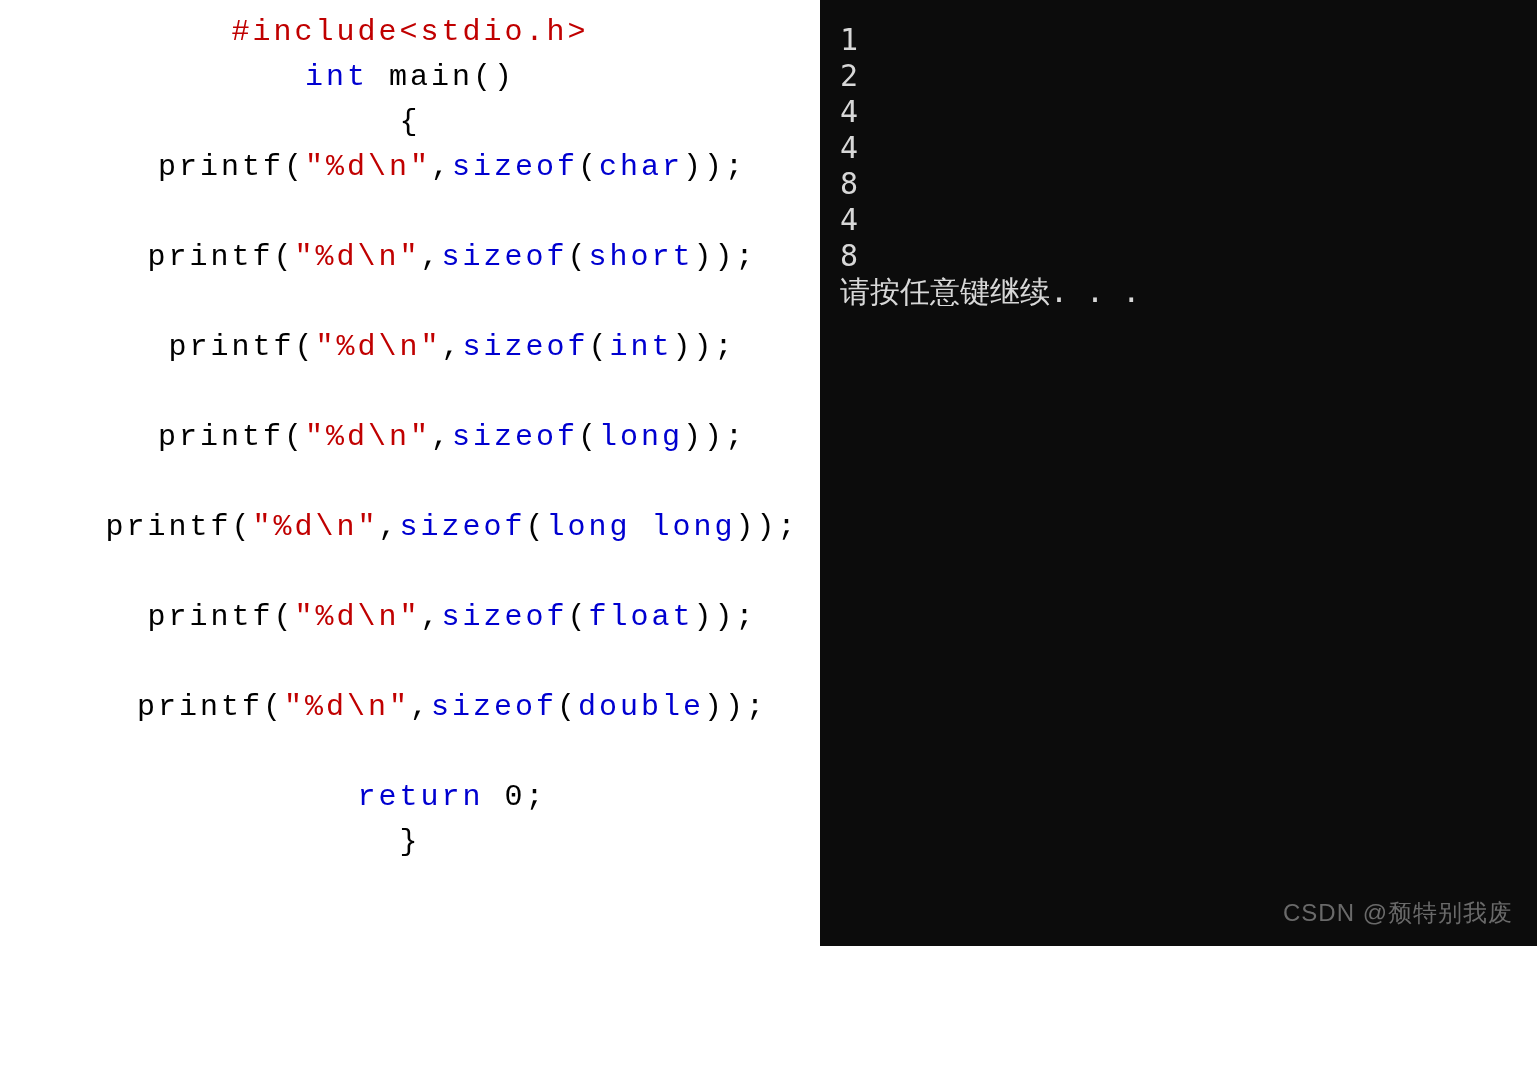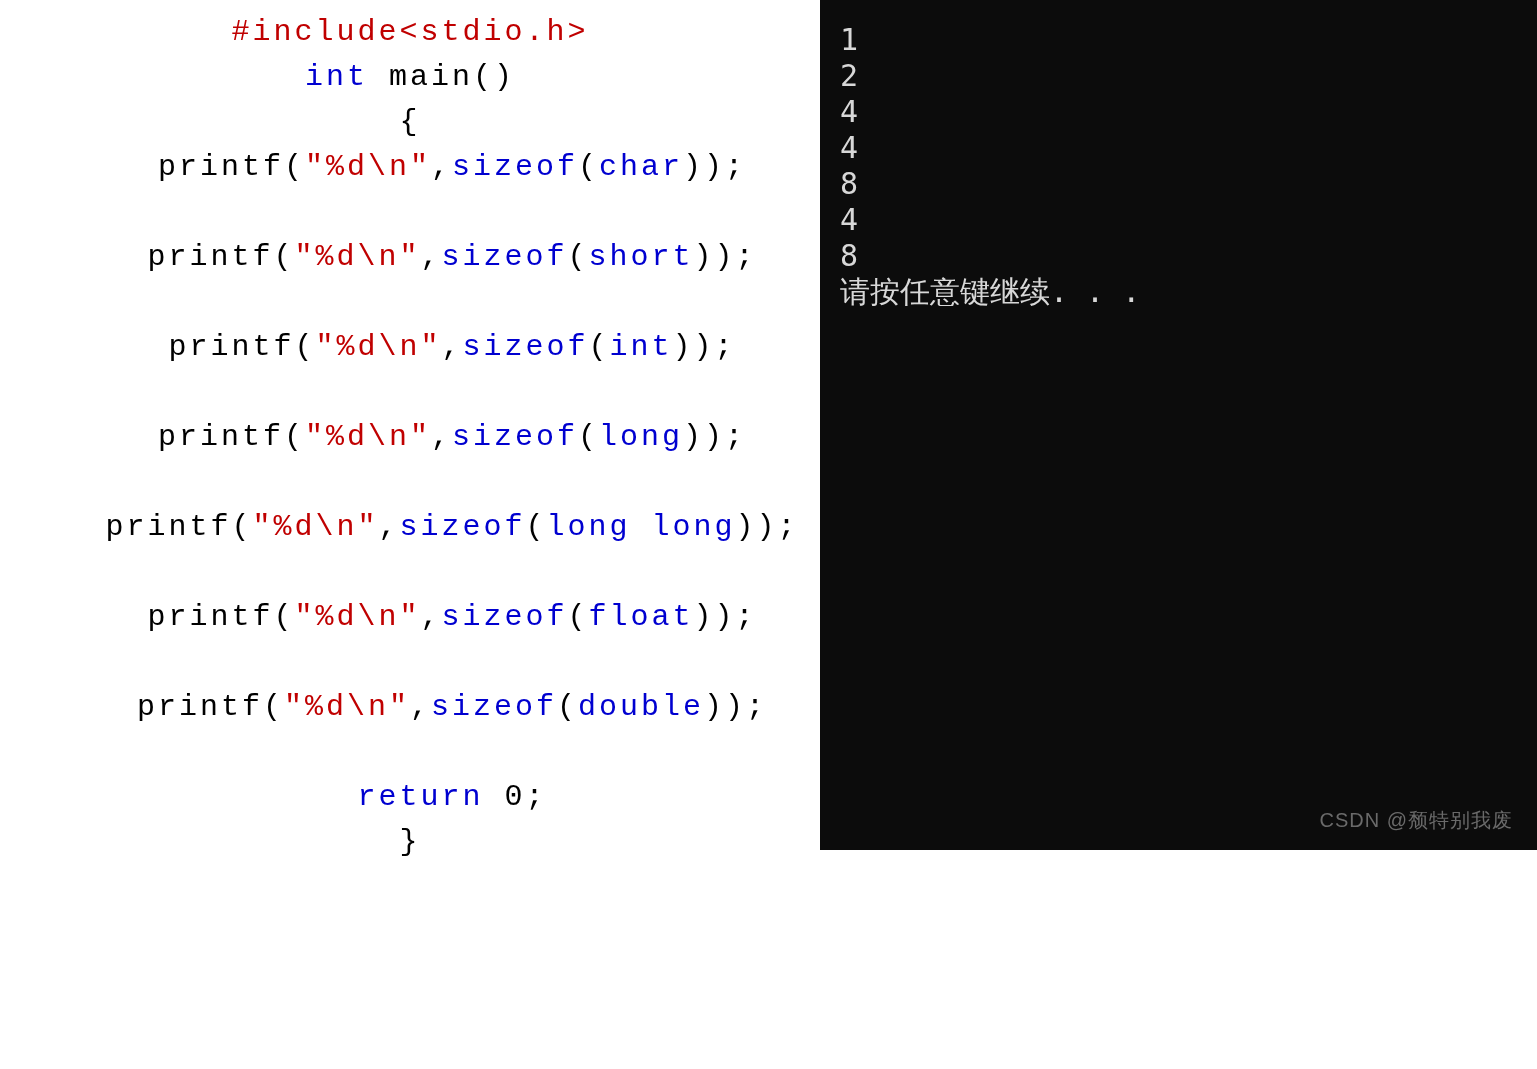--- a/index.html
+++ b/index.html
@@ -12,36 +12,36 @@
     padding: 10px 8px;
     font-size: 30px;
     line-height: 1.5;
     letter-spacing: 3px;
     color: #000;
     white-space: pre;
     text-align: center;
   }
   .console-pane {
     flex: 1;
-    height: 850px;
+    height: 946px;
     background: #0c0c0c;
     color: #d8d8d8;
     font-size: 30px;
     line-height: 1.2;
     padding: 22px 20px;
     font-family: "Consolas", "SimSun", monospace;
     white-space: pre;
     position: relative;
   }
   .watermark {
     position: absolute;
     bottom: 18px;
     right: 24px;
     color: #6a6a6a;
-    font-size: 20px;
+    font-size: 24px;
     letter-spacing: 1px;
     font-family: "SimSun", sans-serif;
   }
   .tok-pre   { color: #c00000; }
   .tok-kw    { color: #0000d0; }
   .tok-func  { color: #0000d0; }
   .tok-type  { color: #0000d0; }
   .tok-str   { color: #c00000; }
   .tok-esc   { color: #c00000; }
   .tok-ident { color: #000000; }

